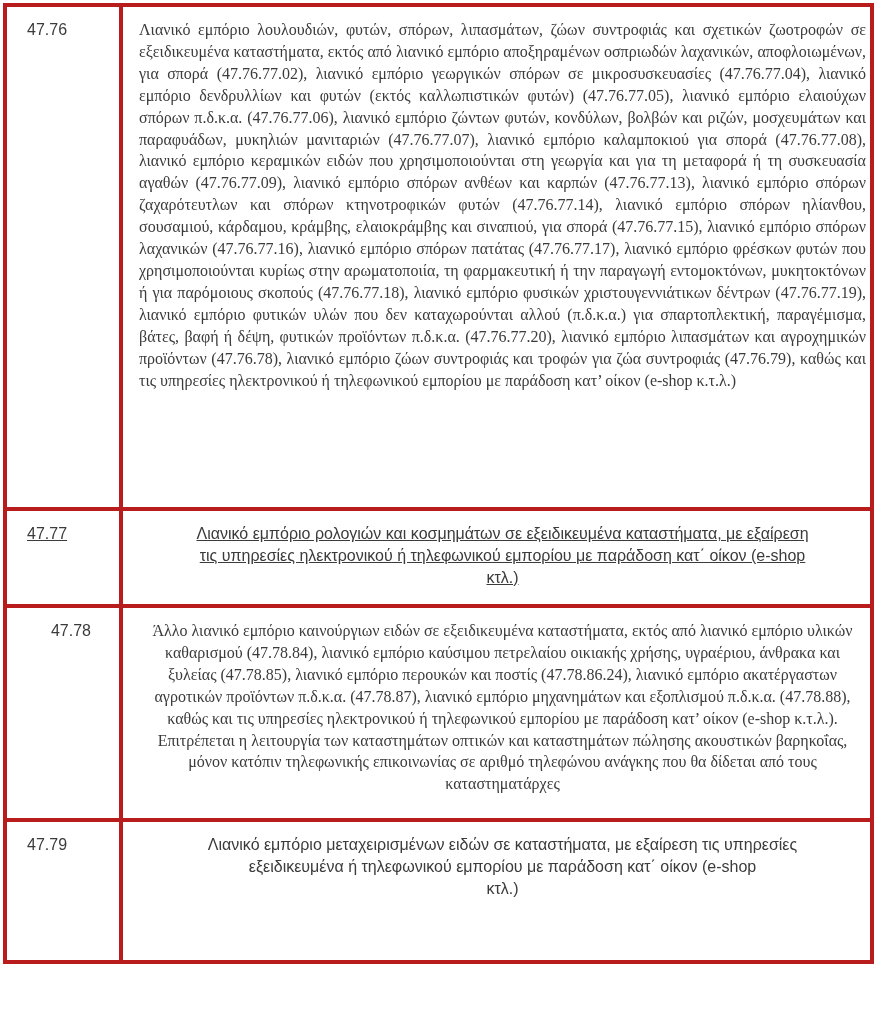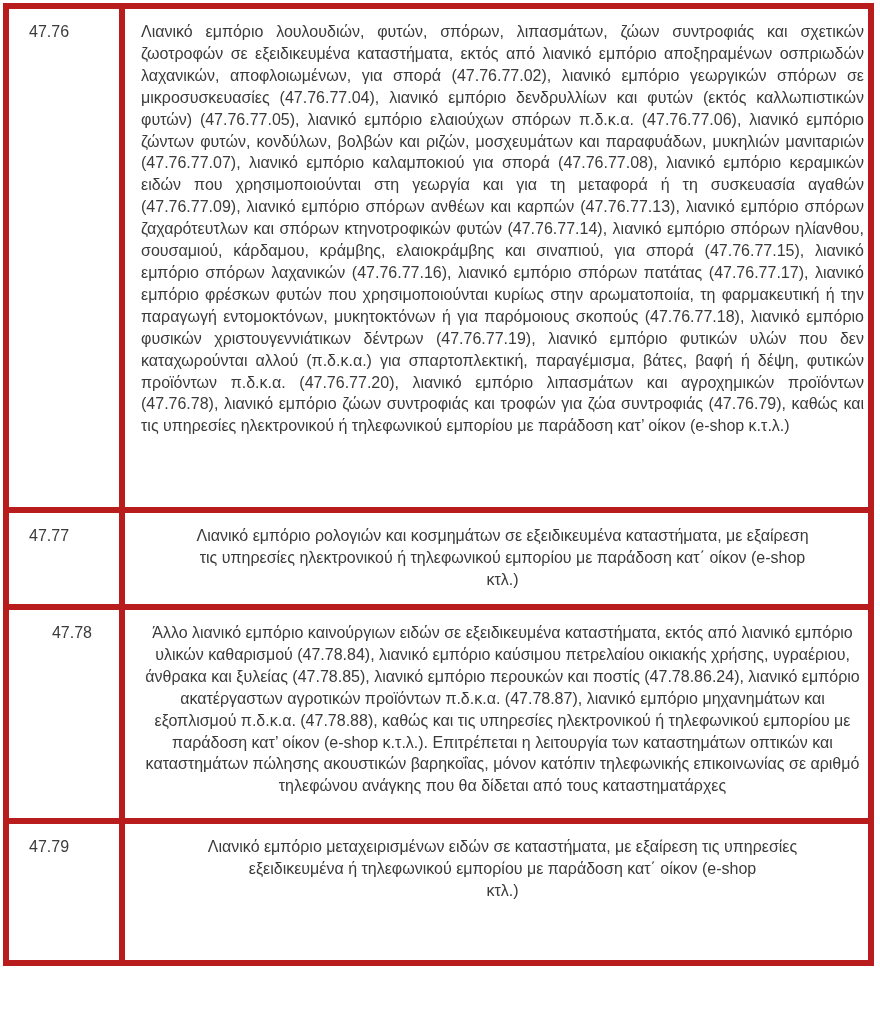--- a/index.html
+++ b/index.html
@@ -15,38 +15,38 @@
     overflow: hidden;
     font-family: "Liberation Sans", sans-serif;
   }
   table.kad-table {
     border-collapse: collapse;
     table-layout: fixed;
     margin: 3px 0 0 3px;
     width: 871px;
   }
   table.kad-table td {
-    border: 6px solid #b91c1c;
+    border: 4px solid #b91c1c;
     vertical-align: top;
     color: #3b3b3b;
     font-size: 16px;
     line-height: 21.9px;
     box-sizing: border-box;
   }
   td.code-cell {
     width: 116px;
     padding: 12px 4px 4px 20px;
   }
   td.desc-cell {
     padding: 12px 4px 6px 16px;
   }
-  .justify { text-align: justify; }
+  .justify { text-align: justify; font-family: Liberation Serif, serif; }
   .preline { white-space: pre-line; text-align: center; }
   tr.r0 td { height: 504px; }
-  tr.r1 td { height: 97px; }
+  tr.r1 td { height: 97px; text-decoration: underline; }
   tr.r2 td { height: 214px; text-align: center; }
   tr.r3 td { height: 142px; }
 </style>
 </head>
 <body>
 
 <div class="page">
   <table class="kad-table">
     <tbody>
       <tr class="r0">

